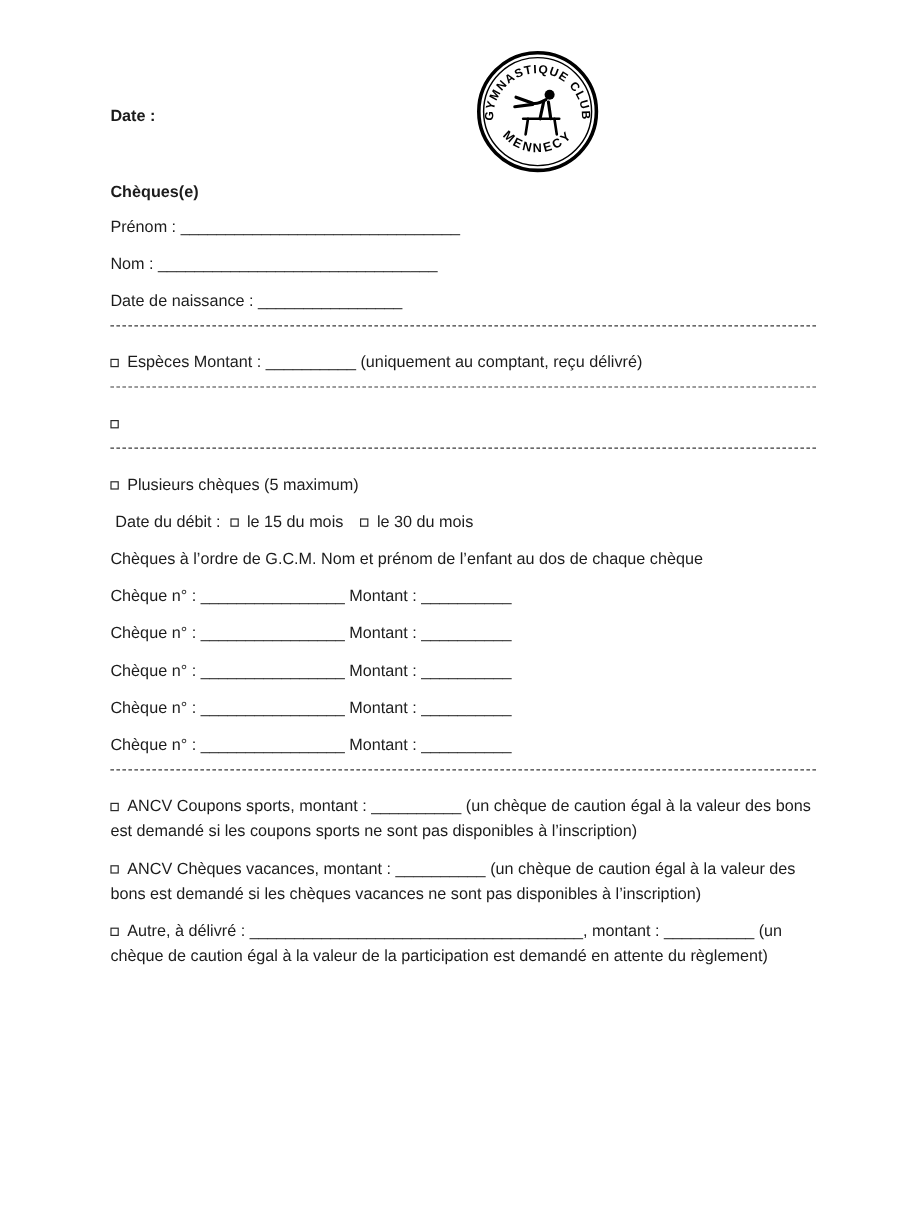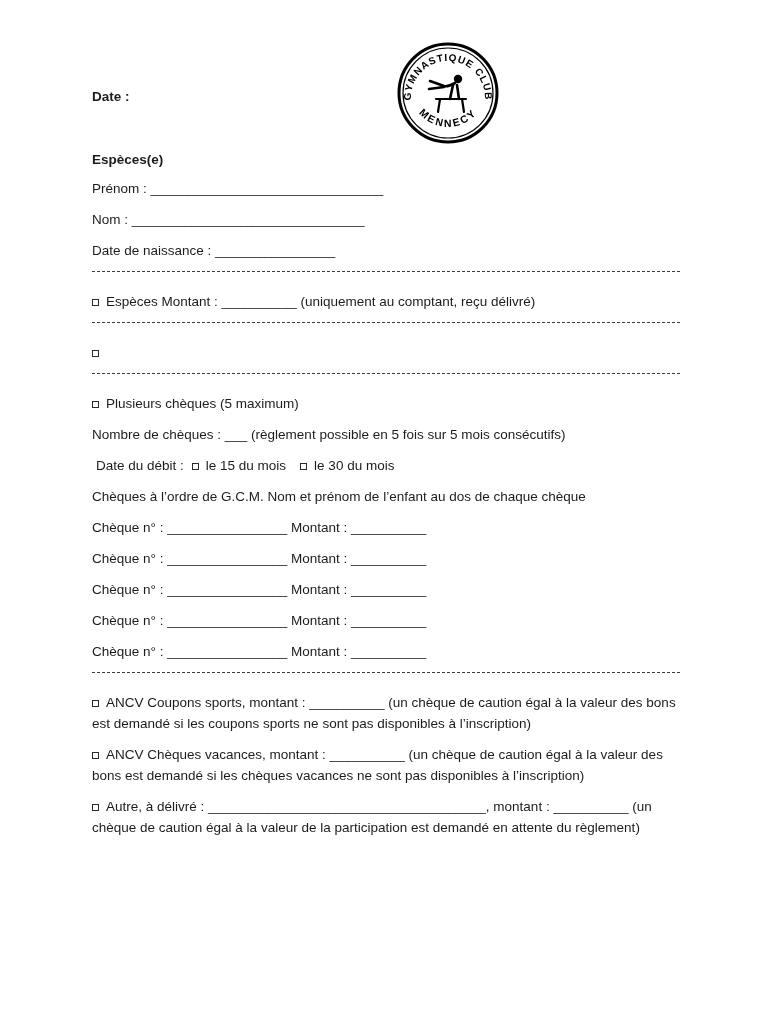--- a/index.html
+++ b/index.html
@@ -61,37 +61,36 @@
           <line x1="66" y1="58" x2="68" y2="71"></line>
         </g>
       </g>
     </svg>
   </div>
 
   <div class="content">
 
     <p class="bold date-label">Date :</p>
 
-    <p class="bold section-heading">Espèces(e)</p>
+    <p class="bold section-heading">Chèques(e)</p>
     <p>Prénom : _______________________________</p>
     <p>Nom : _______________________________</p>
     <p>Date de naissance : ________________</p>
 
     <div class="sep"></div>
 
     <p><span class="cb"></span><span>Espèces Montant : __________ (uniquement au comptant, reçu délivré)</span></p>
 
     <div class="sep"></div>
 
     <p><span class="cb"></span></p>
 
     <div class="sep"></div>
 
     <p><span class="cb"></span><span>Plusieurs chèques (5 maximum)</span></p>
-    <p>Nombre de chèques : ___ (règlement possible en 5 fois sur 5 mois consécutifs)</p>
 
     <p class="debit"><span>Date du débit :</span><span class="cb ml8"></span><span>le 15 du mois</span><span class="cb ml14"></span><span>le 30 du mois</span></p>
 
     <p>Chèques à l’ordre de G.C.M.  Nom et prénom de l’enfant au dos de chaque chèque</p>
 
     <p>Chèque n° : ________________ Montant : __________</p>
     <p>Chèque n° : ________________ Montant : __________</p>
     <p>Chèque n° : ________________ Montant : __________</p>
     <p>Chèque n° : ________________ Montant : __________</p>
     <p>Chèque n° : ________________ Montant : __________</p>

